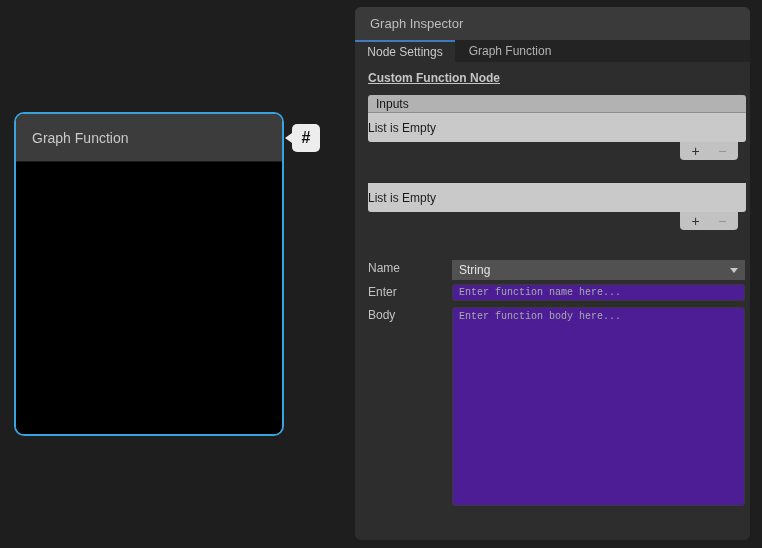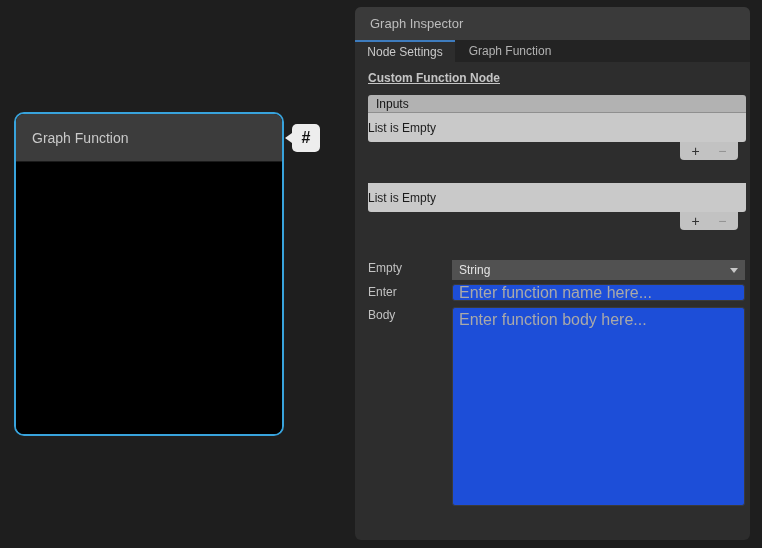--- a/index.html
+++ b/index.html
@@ -148,26 +148,26 @@
     margin-left:auto;
     width:0; height:0;
     border-left:4px solid transparent;
     border-right:4px solid transparent;
     border-top:5px solid #C8C8C8;
   }
 
   .text-input, .text-area {
     position:absolute; left:97px;
     width:293px;
-    background:#1d4ed8;
+    background:#4c1d95;
     border:1px solid #3A3A3A;
     border-radius:3px;
     color:#D0D0D0;
-    font-size:16px;
-    font-family:Liberation Sans, sans-serif;
+    font-size:10px;
+    font-family:Liberation Mono, monospace;
     outline:none;
   }
   .text-input { top:277px; height:17px; padding:0 6px; }
   .text-area  { top:300px; height:199px; padding:3px 6px; resize:none; }
   ::placeholder { color:#A9A9A9; opacity:1; }
 </style>
 </head>
 <body>
 
 <div class="node">
@@ -223,21 +223,21 @@
     <div class="rlist-footer">
       <button class="rlist-btn">
         <span>+</span>
       </button>
       <button class="rlist-btn rlist-btn-disabled">
         <span>−</span>
       </button>
     </div>
   </div>
 
-  <span class="field-label label-type">Empty</span>
+  <span class="field-label label-type">Name</span>
   <div class="dropdown">
     <span>String</span>
     <span class="chevron"></span>
   </div>
 
   <span class="field-label label-name">Enter</span>
   <input class="text-input" type="text" placeholder="Enter function name here..." style="">
 
   <span class="field-label label-body">Body</span>
   <textarea class="text-area" placeholder="Enter function body here..." style=""></textarea>

